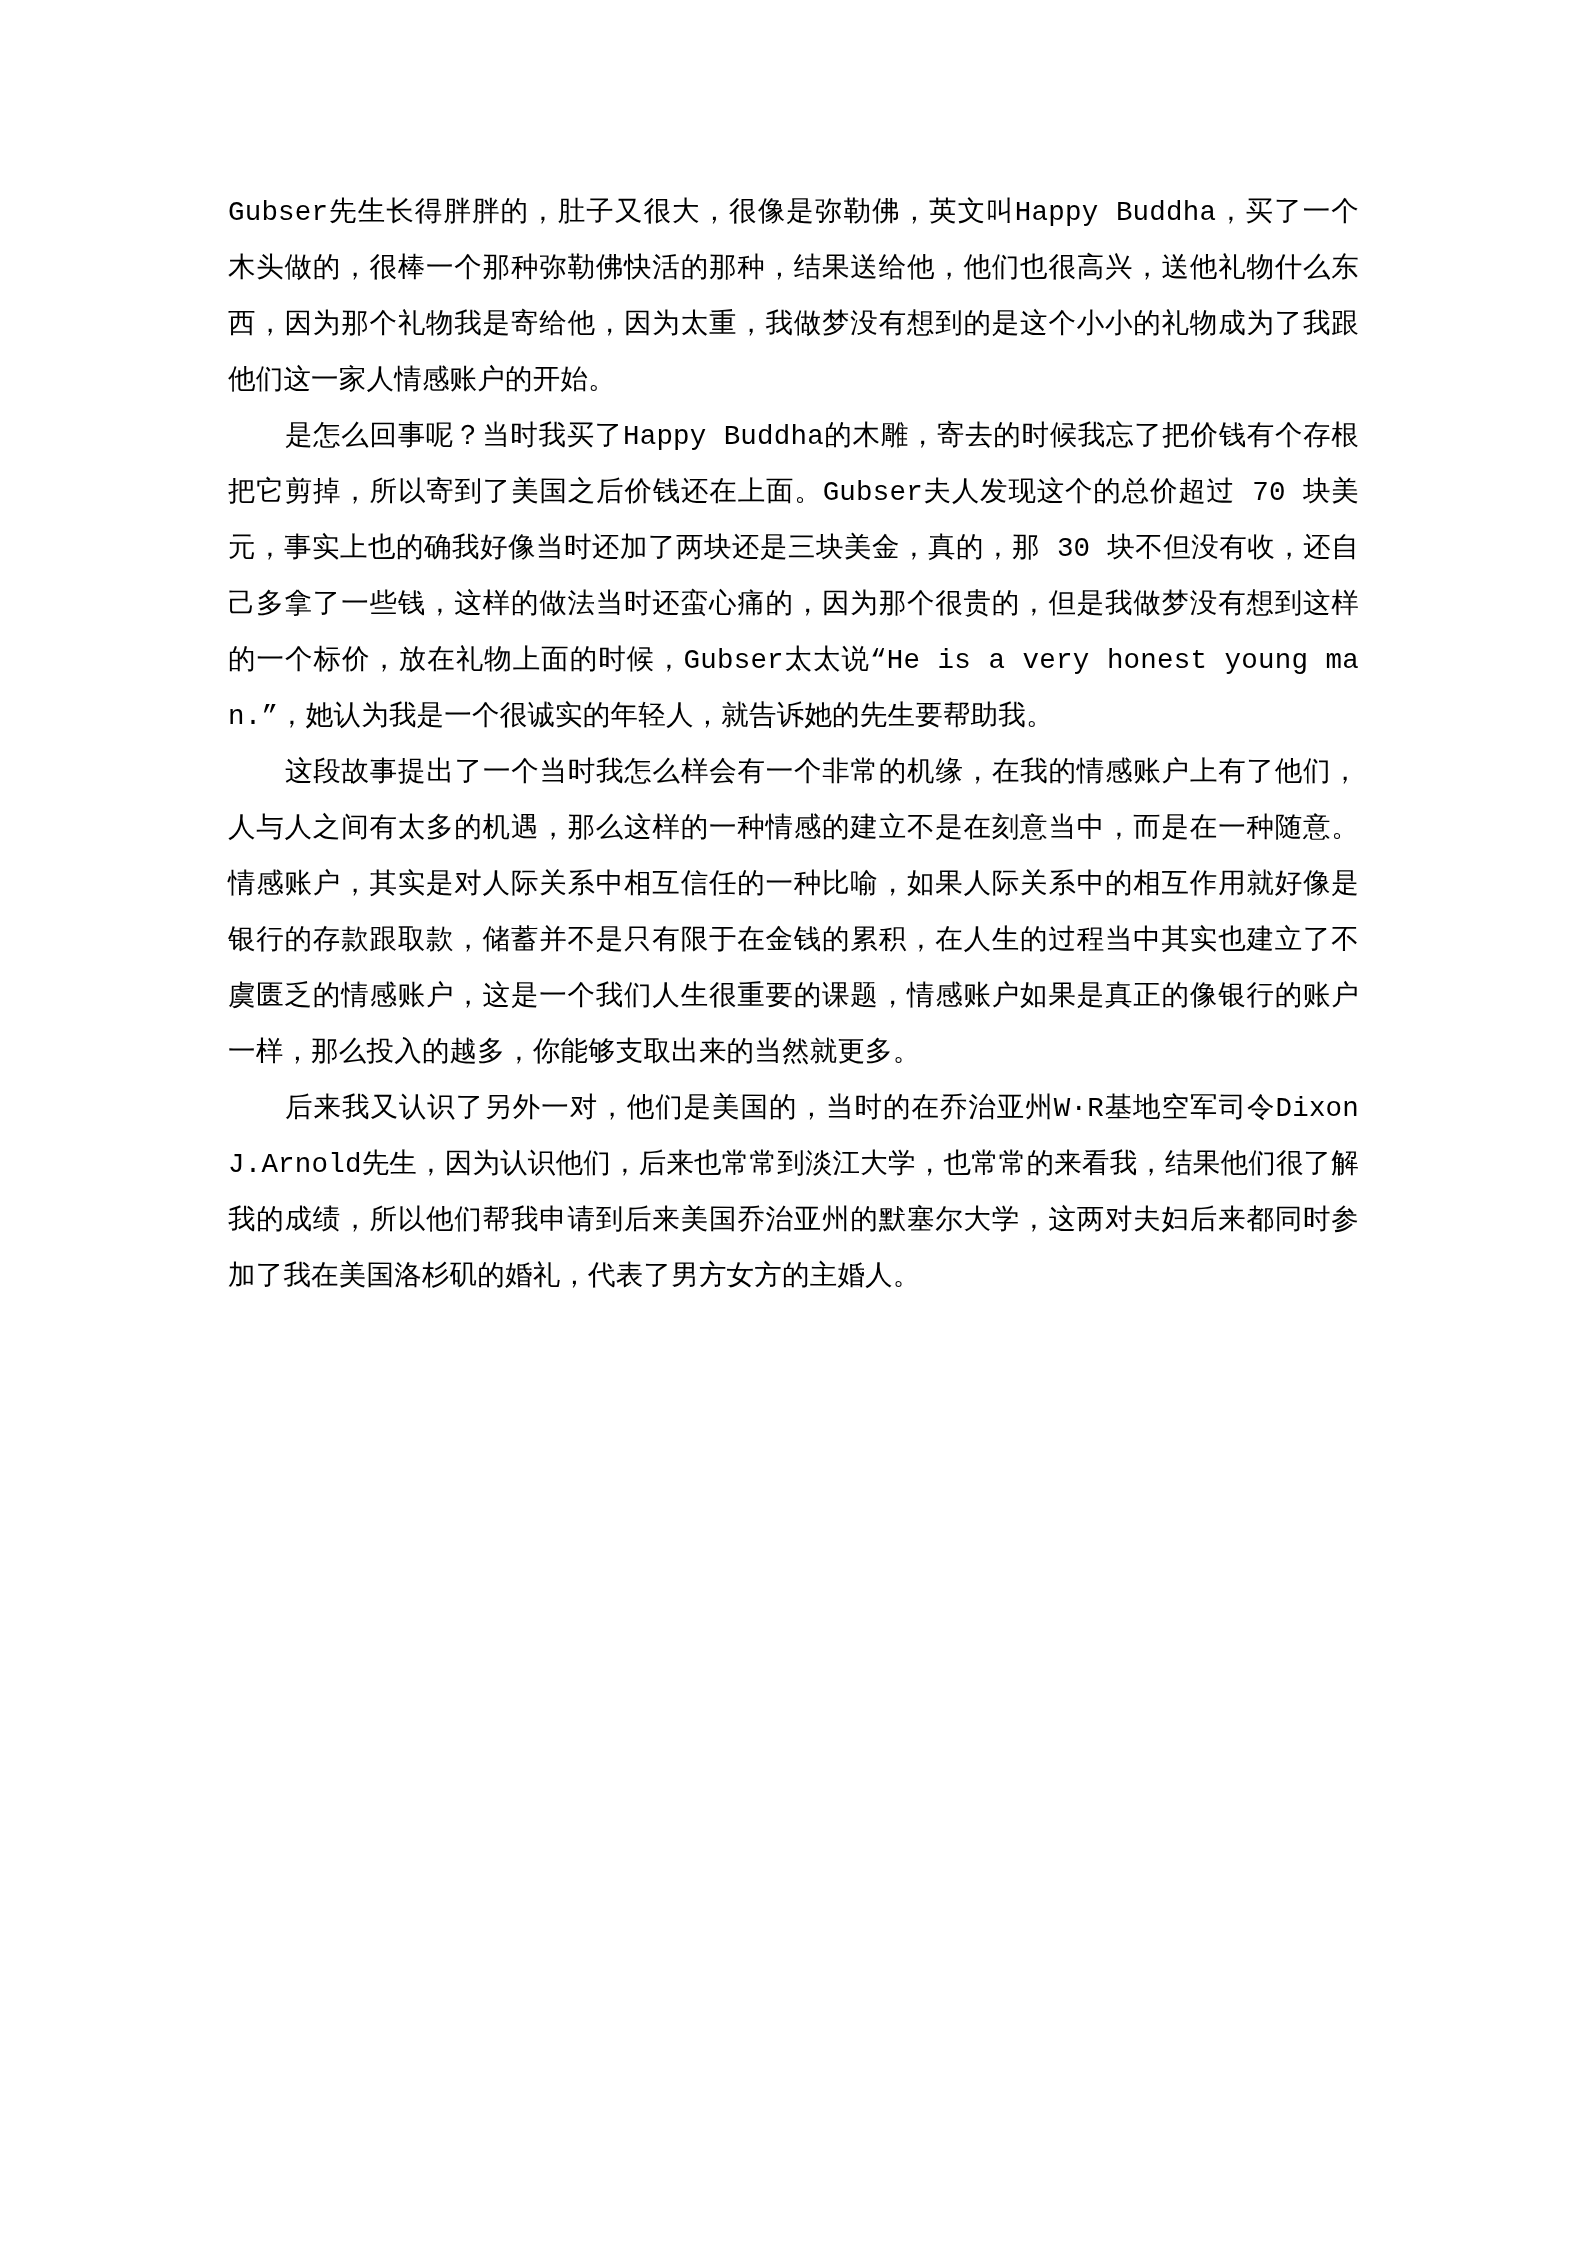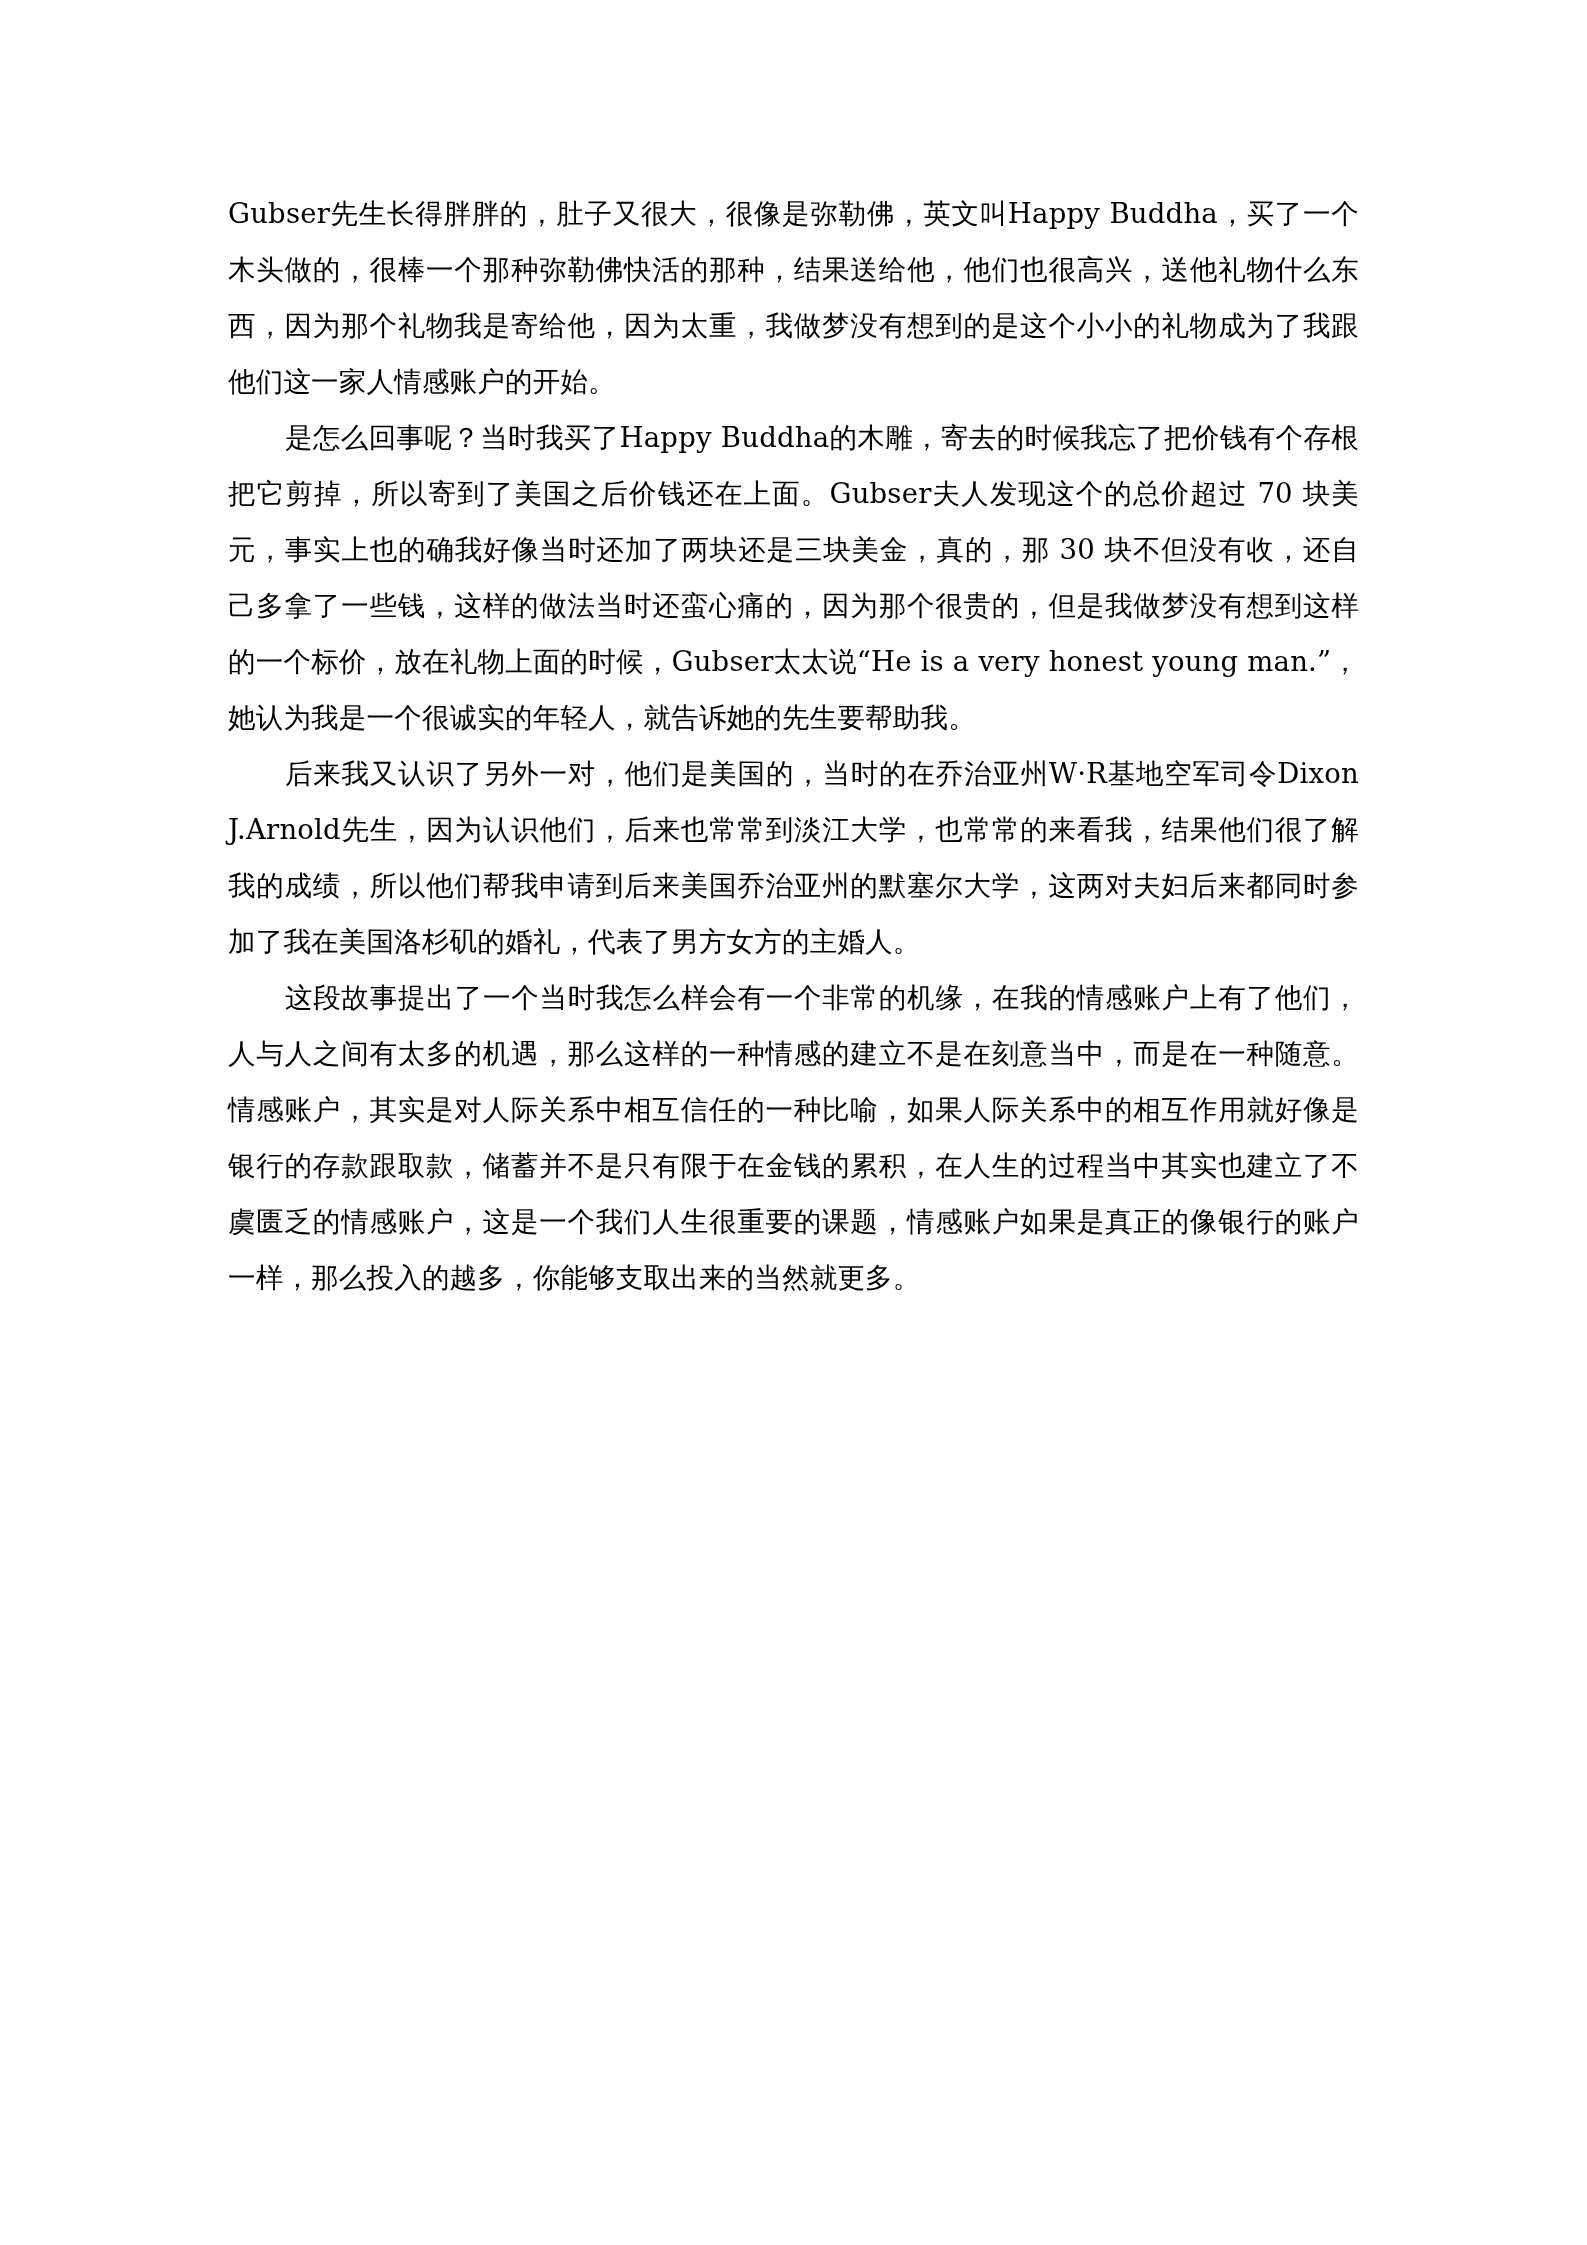--- a/index.html
+++ b/index.html
@@ -12,20 +12,21 @@
     height: 2245px;
     background: #ffffff;
     position: relative;
     box-sizing: border-box;
     padding: 185px 228px 0 228px;
     font-family: "DejaVu Serif", "Liberation Serif", serif;
     color: #000000;
   }
   .doc-body {
     width: 1131px;
+    font-family: Liberation Mono, monospace;
   }
   p.para {
     margin: 0 0 0 0;
     font-size: 27.5px;
     line-height: 56px;
     text-align: justify;
     text-justify: inter-ideograph;
     letter-spacing: 0.2px;
     text-indent: 0;
     word-break: break-all;
@@ -34,16 +35,16 @@
     text-indent: 57px;
   }
 </style>
 </head>
 <body>
 
 <div class="page">
   <div class="doc-body">
     <p class="para">Gubser先生长得胖胖的，肚子又很大，很像是弥勒佛，英文叫Happy Buddha，买了一个木头做的，很棒一个那种弥勒佛快活的那种，结果送给他，他们也很高兴，送他礼物什么东西，因为那个礼物我是寄给他，因为太重，我做梦没有想到的是这个小小的礼物成为了我跟他们这一家人情感账户的开始。</p>
     <p class="para indent">是怎么回事呢？当时我买了Happy Buddha的木雕，寄去的时候我忘了把价钱有个存根把它剪掉，所以寄到了美国之后价钱还在上面。Gubser夫人发现这个的总价超过 70 块美元，事实上也的确我好像当时还加了两块还是三块美金，真的，那 30 块不但没有收，还自己多拿了一些钱，这样的做法当时还蛮心痛的，因为那个很贵的，但是我做梦没有想到这样的一个标价，放在礼物上面的时候，Gubser太太说“He is a very honest young man.”，她认为我是一个很诚实的年轻人，就告诉她的先生要帮助我。</p>
+    <p class="para indent">这段故事提出了一个当时我怎么样会有一个非常的机缘，在我的情感账户上有了他们，人与人之间有太多的机遇，那么这样的一种情感的建立不是在刻意当中，而是在一种随意。情感账户，其实是对人际关系中相互信任的一种比喻，如果人际关系中的相互作用就好像是银行的存款跟取款，储蓄并不是只有限于在金钱的累积，在人生的过程当中其实也建立了不虞匮乏的情感账户，这是一个我们人生很重要的课题，情感账户如果是真正的像银行的账户一样，那么投入的越多，你能够支取出来的当然就更多。</p>
     <p class="para indent">后来我又认识了另外一对，他们是美国的，当时的在乔治亚州W·R基地空军司令Dixon J.Arnold先生，因为认识他们，后来也常常到淡江大学，也常常的来看我，结果他们很了解我的成绩，所以他们帮我申请到后来美国乔治亚州的默塞尔大学，这两对夫妇后来都同时参加了我在美国洛杉矶的婚礼，代表了男方女方的主婚人。</p>
-    <p class="para indent">这段故事提出了一个当时我怎么样会有一个非常的机缘，在我的情感账户上有了他们，人与人之间有太多的机遇，那么这样的一种情感的建立不是在刻意当中，而是在一种随意。情感账户，其实是对人际关系中相互信任的一种比喻，如果人际关系中的相互作用就好像是银行的存款跟取款，储蓄并不是只有限于在金钱的累积，在人生的过程当中其实也建立了不虞匮乏的情感账户，这是一个我们人生很重要的课题，情感账户如果是真正的像银行的账户一样，那么投入的越多，你能够支取出来的当然就更多。</p>
   </div>
 </div>
 
 </body></html>

